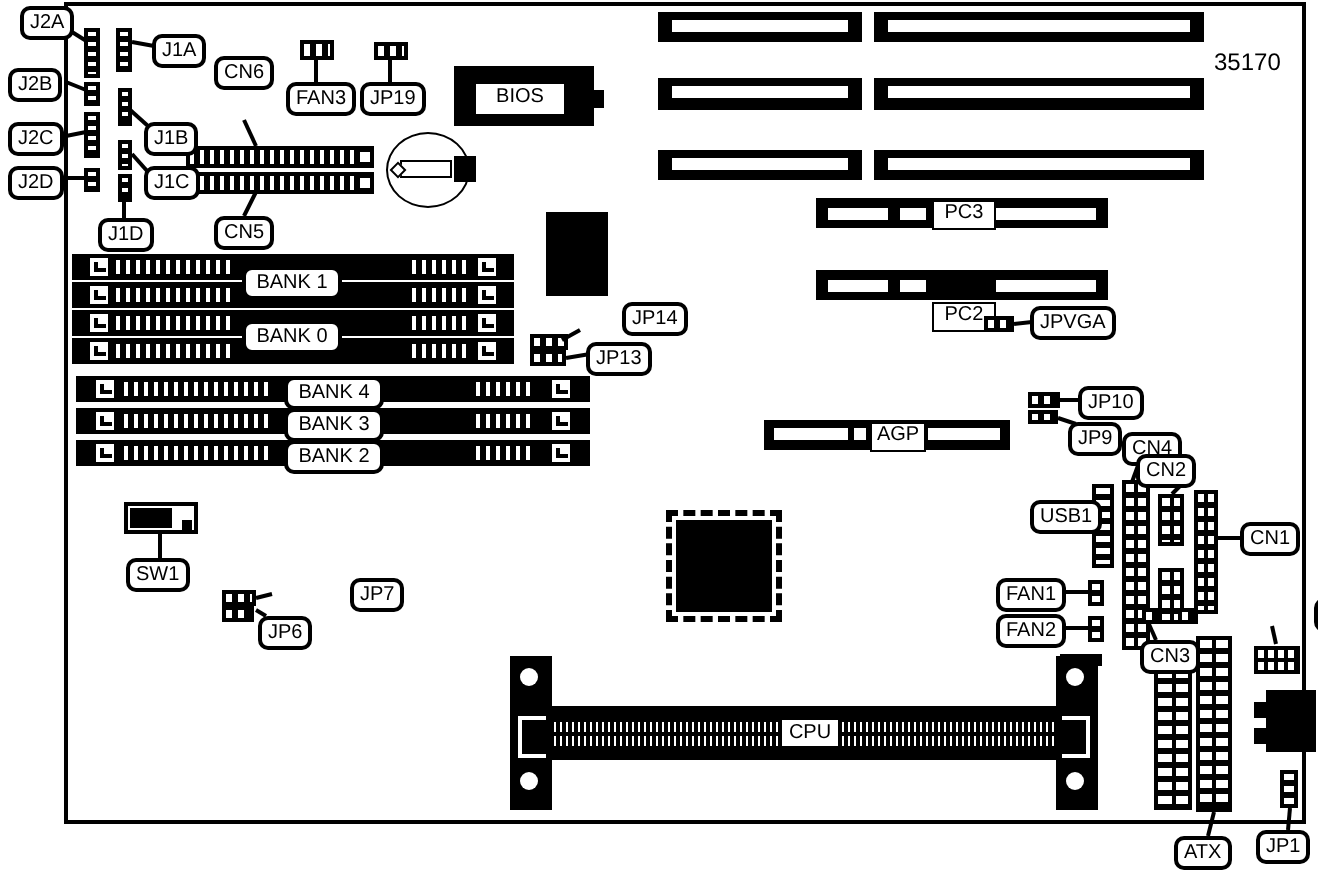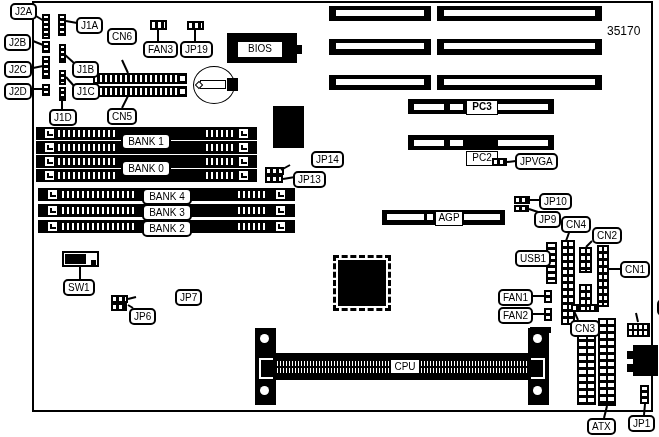--- a/index.html
+++ b/index.html
@@ -67,21 +67,21 @@
   <div class="abs isa" style="left:329px;top:6px;width:102px;height:15px;"></div>
   <div class="abs isa" style="left:437px;top:6px;width:165px;height:15px;"></div>
   <div class="abs isa" style="left:329px;top:39px;width:102px;height:16px;"></div>
   <div class="abs isa" style="left:437px;top:39px;width:165px;height:16px;"></div>
   <div class="abs isa" style="left:329px;top:75px;width:102px;height:15px;"></div>
   <div class="abs isa" style="left:437px;top:75px;width:165px;height:15px;"></div>
 
   <div class="abs blk" style="left:408px;top:99px;width:146px;height:15px;z-index:10;">
     <div class="stripe" style="left:6px;width:30px;"></div>
     <div class="stripe" style="left:42px;width:13px;"></div>
-    <div class="slotlabel" style="left:58px;top:1px;width:30px;font-weight:bold;">PC3</div>
+    <div class="slotlabel" style="left:58px;top:1px;width:30px;">PC3</div>
     <div class="stripe" style="left:90px;width:50px;"></div>
   </div>
   <div class="abs blk" style="left:408px;top:135px;width:146px;height:15px;z-index:10;">
     <div class="stripe" style="left:6px;width:30px;"></div>
     <div class="stripe" style="left:42px;width:13px;"></div>
     <div class="slotlabel" style="left:58px;top:16px;width:30px;">PC2</div>
     <div class="stripe" style="left:90px;width:50px;"></div>
   </div>
 
   <div class="abs blk" style="left:382px;top:210px;width:123px;height:15px;z-index:10;">
@@ -286,21 +286,21 @@
   <div class="callout" style="left:107px;top:28px;">CN6</div>
   <div class="callout" style="left:107px;top:108px;">CN5</div>
   <div class="callout" style="left:143px;top:41px;">FAN3</div>
   <div class="callout" style="left:180px;top:41px;">JP19</div>
   <div class="callout" style="left:286px;top:151px;margin-left:25px;">JP14</div>
   <div class="callout" style="left:293px;top:171px;">JP13</div>
   <div class="callout" style="left:515px;top:153px;">JPVGA</div>
   <div class="callout" style="left:539px;top:193px;">JP10</div>
   <div class="callout" style="left:534px;top:211px;">JP9</div>
   <div class="callout" style="left:561px;top:216px;">CN4</div>
-  <div class="callout" style="left:592px;top:227px;">CN2</div>
+  <div class="callout" style="left:568px;top:227px;">CN2</div>
   <div class="callout" style="left:620px;top:261px;">CN1</div>
   <div class="callout" style="left:484px;top:250px;margin-left:31px;">USB1</div>
   <div class="callout" style="left:498px;top:289px;">FAN1</div>
   <div class="callout" style="left:498px;top:307px;">FAN2</div>
   <div class="callout" style="left:657px;top:299px;">MS2</div>
   <div class="callout" style="left:570px;top:320px;">CN3</div>
   <div class="callout" style="left:587px;top:418px;">ATX</div>
   <div class="callout" style="left:628px;top:415px;">JP1</div>
   <div class="callout" style="left:63px;top:279px;">SW1</div>
   <div class="callout" style="left:135px;top:289px;margin-left:40px;">JP7</div>

